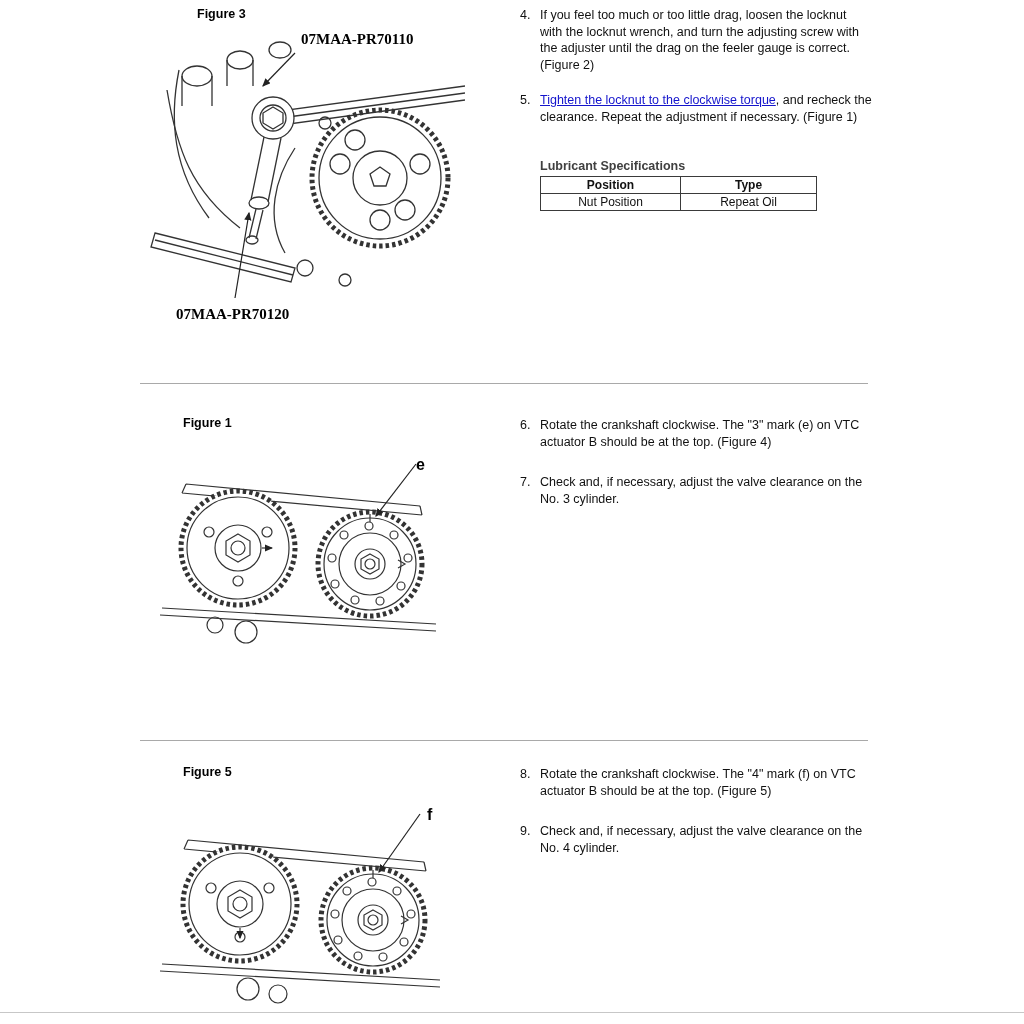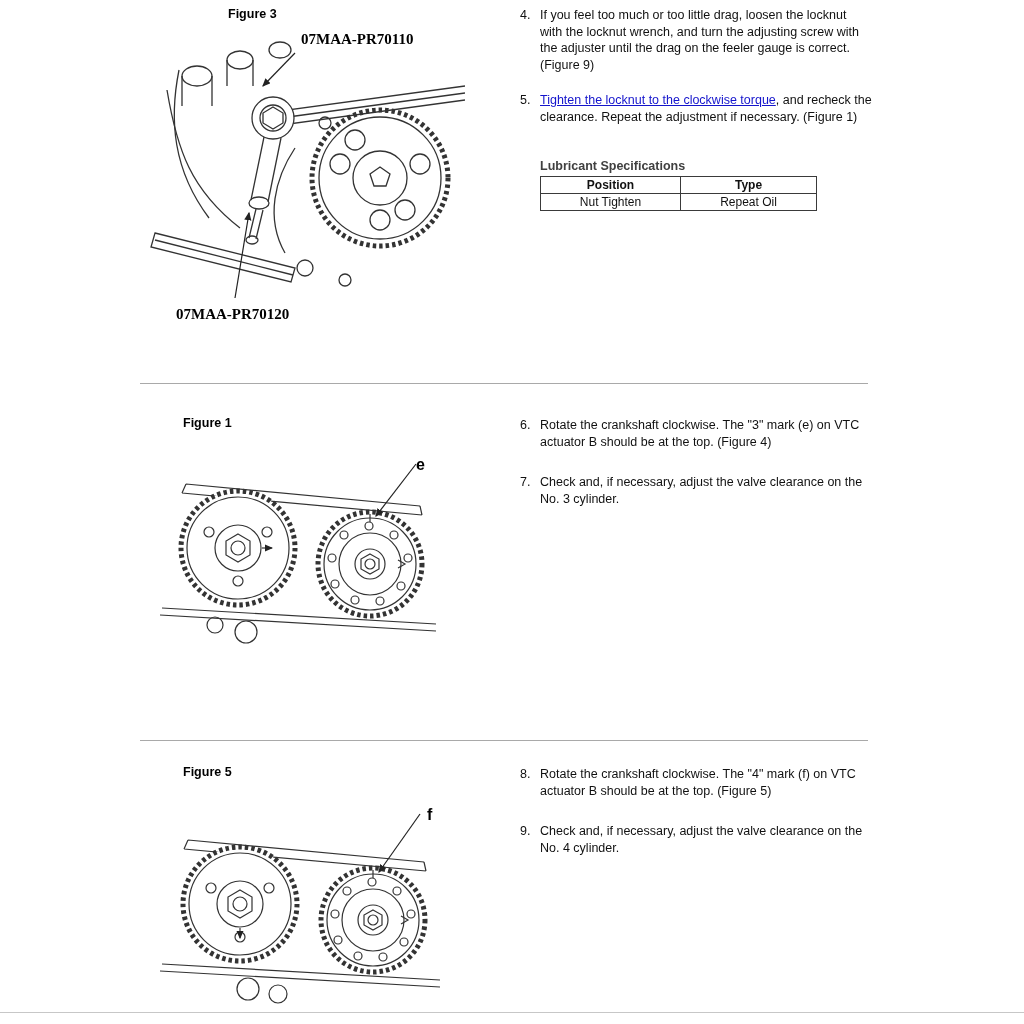--- a/index.html
+++ b/index.html
@@ -21,21 +21,21 @@
   table.spec { position:absolute; border-collapse:collapse; font-size:12px; color:#111;padding-left:13px; }
   .spec th, .spec td { border:1px solid #3a3a3a; text-align:center; padding:1px 6px; height:17px; }
   .spec th { font-weight:bold; }
   svg.fig { position:absolute; }
 </style>
 </head>
 <body>
 
 <div class="page">
 
-  <div class="fig-label" style="left:196px; top:7px;padding-left:32px;">Figure 3</div>
+  <div class="fig-label" style="left:165px; top:7px;padding-left:32px;">Figure 3</div>
 
   <svg class="fig" style="left:145px; top:28px;" width="320" height="282" viewBox="0 0 320 282">
     <defs>
       <marker id="ah3" markerWidth="7" markerHeight="7" refX="6" refY="3" orient="auto">
         <path d="M0 0 L7 3 L0 6 Z" fill="#222"></path>
       </marker>
     </defs>
     <g fill="none" stroke="#333" stroke-width="1.3">
 
       <path d="M22 62 C 32 122, 46 162, 95 200"></path>
@@ -88,37 +88,37 @@
       <path d="M150 25 L118 58" marker-end="url(#ah3)"></path>
       <path d="M90 270 L104 185" marker-end="url(#ah3)"></path>
     </g>
   </svg>
 
   <div class="callout" style="left:301px; top:31px;">07MAA-PR70110</div>
   <div class="callout" style="left:176px; top:306px;">07MAA-PR70120</div>
 
   <div class="step" style="top:7px;">
     <span class="step-num">4.</span>
-    <span class="step-text">If you feel too much or too little drag, loosen the locknut with the locknut wrench, and turn the adjusting screw with the adjuster until the drag on the feeler gauge is correct. (Figure 9)</span>
+    <span class="step-text">If you feel too much or too little drag, loosen the locknut with the locknut wrench, and turn the adjusting screw with the adjuster until the drag on the feeler gauge is correct. (Figure 2)</span>
   </div>
 
   <div class="step" style="top:92px;">
     <span class="step-num">5.</span>
     <span class="step-text"><a href="#" class="link">Tighten the locknut to the clockwise torque</a><span>, and recheck the clearance. Repeat the adjustment if necessary. (Figure 1)</span></span>
   </div>
 
   <div class="spec-title" style="left:540px; top:159px;">Lubricant Specifications</div>
   <table class="spec" style="left:540px; top:176px;">
     <tbody>
         <tr>
       <th style="width:140px;">Position</th>
       <th style="width:136px;">Type</th>
     </tr>
     <tr>
-      <td>Nut Tighten</td>
+      <td>Nut Position</td>
       <td>Repeat Oil</td>
     </tr>
   </tbody>
     </table>
 
   <div class="divider" style="top:383px;"></div>
 
   <div class="fig-label" style="left:183px; top:416px;">Figure 1</div>
 
   <svg class="fig" style="left:158px; top:458px;" width="285" height="192" viewBox="0 0 285 192">

